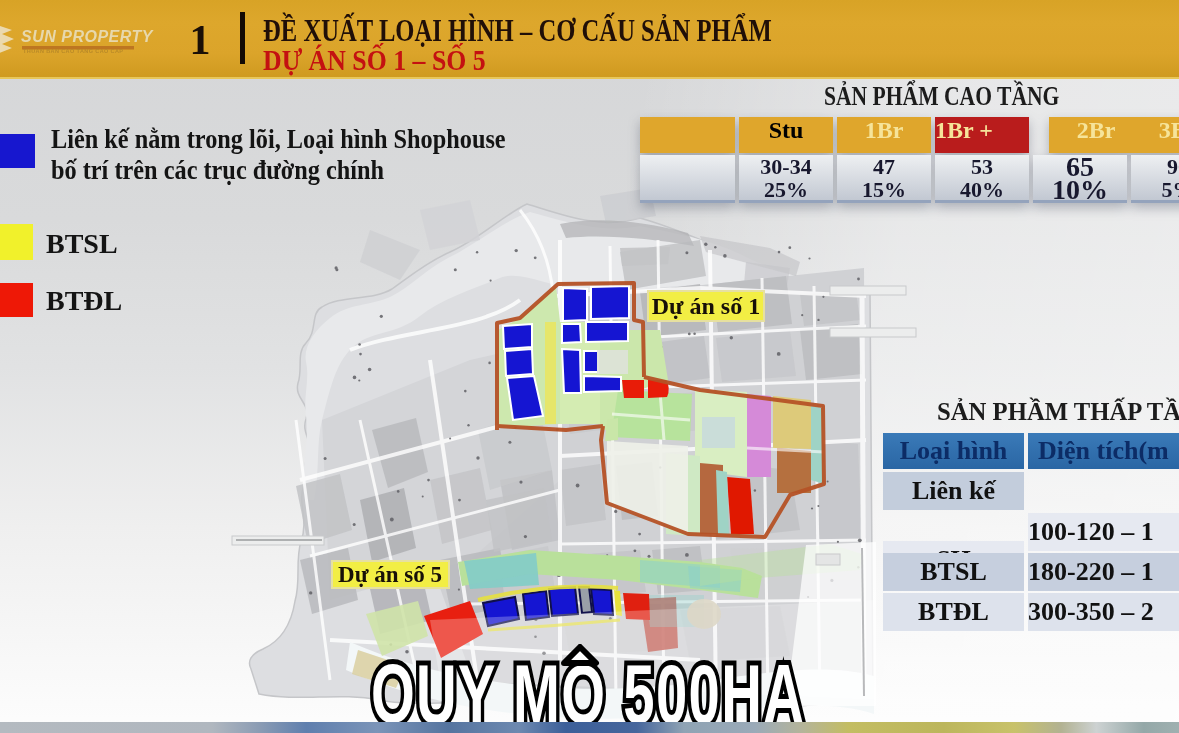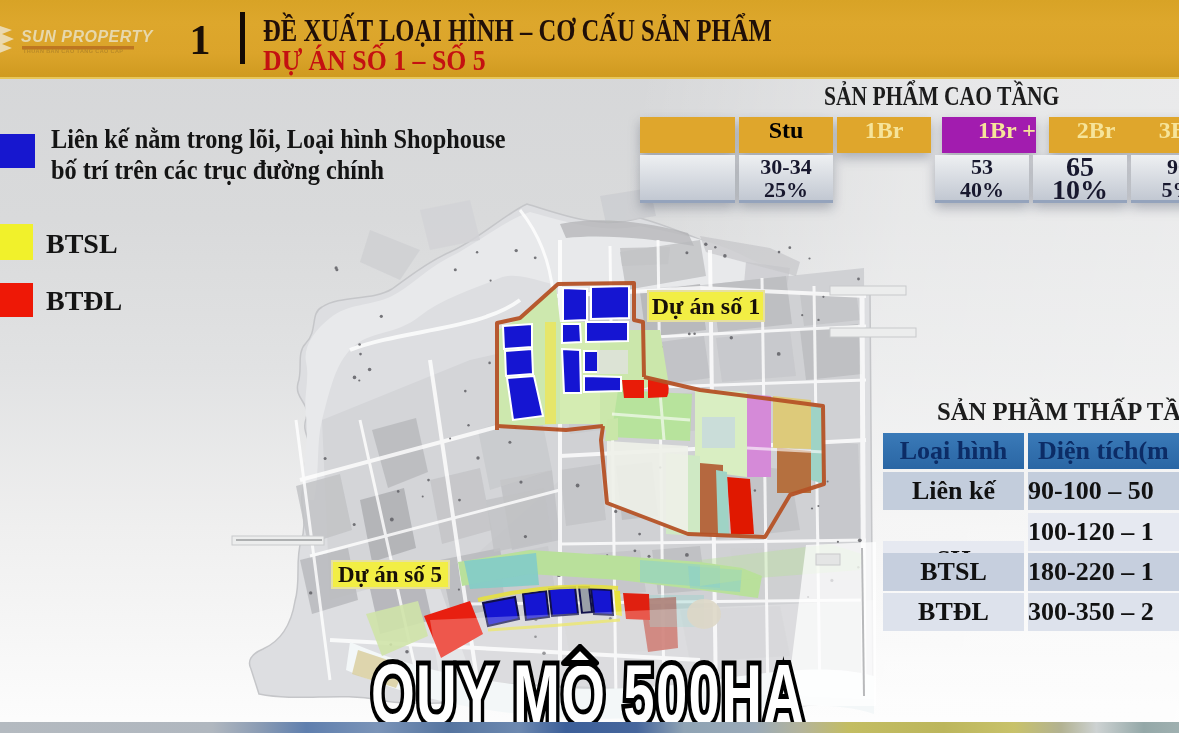--- a/index.html
+++ b/index.html
@@ -347,37 +347,37 @@
     <text x="390" y="582" text-anchor="middle" font-size="23" font-weight="bold" fill="#171008" font-family="Liberation Serif,serif">Dự án số 5</text>
   </g>
 </svg>
 
 <div class="abs" style="left:824px;top:81px;width:260px;height:28px;color:#1c1c1c;font-size:27px;font-weight:bold;white-space:nowrap;transform:scaleX(0.80);transform-origin:left top;">SẢN PHẨM CAO TẦNG</div>
 
 <div class="abs" style="left:640px;top:117px;width:539px;height:85px;filter:drop-shadow(0 5px 6px rgba(60,70,90,0.35));">
   <div class="abs" style="left:0;top:0;width:95px;height:36px;background:#dfa62c;"></div>
   <div class="abs" style="left:99px;top:0;width:94px;height:36px;background:#dfa62c;color:#000000;font-size:24px;font-weight:bold;text-align:center;">Stu</div>
   <div class="abs" style="left:197px;top:0;width:94px;height:36px;background:#dfa62c;color:#f6e49a;font-size:24px;font-weight:bold;text-align:center;">1Br</div>
-  <div class="abs" style="left:302px;top:0;width:94px;height:36px;background:#a21caf;color:#f6e49a;font-size:24px;font-weight:bold;text-align:right;">1Br +</div>
+  <div class="abs" style="left:295px;top:0;width:94px;height:36px;background:#b91c1c;color:#f6e49a;font-size:24px;font-weight:bold;text-align:left;">1Br +</div>
   <div class="abs" style="left:393px;top:0;width:94px;height:36px;background:#dfa62c;color:#f6e49a;font-size:24px;font-weight:bold;text-align:center;margin-left:16px;">2Br</div>
   <div class="abs" style="left:491px;top:0;width:94px;height:36px;background:#dfa62c;color:#f6e49a;font-size:24px;font-weight:bold;text-align:center;">3Br</div>
   <div class="abs" style="left:0;top:38px;width:95px;height:45px;background:linear-gradient(180deg,#eef0f2,#c2c8d2);border-bottom:3px solid #94a3bc;"></div>
   <div class="abs" style="left:99px;top:38px;width:94px;height:45px;background:linear-gradient(180deg,#eef0f2,#c2c8d2);border-bottom:3px solid #94a3bc;color:#18182e;font-size:22px;font-weight:bold;text-align:center;line-height:23px;">30-34<br>25%</div>
+  <div class="abs" style="left:197px;top:38px;width:94px;height:45px;background:linear-gradient(180deg,#eef0f2,#c2c8d2);border-bottom:3px solid #94a3bc;color:#18182e;font-size:22px;font-weight:bold;text-align:center;line-height:23px;">47<br>15%</div>
   <div class="abs" style="left:295px;top:38px;width:94px;height:45px;background:linear-gradient(180deg,#eef0f2,#c2c8d2);border-bottom:3px solid #94a3bc;color:#18182e;font-size:22px;font-weight:bold;text-align:center;line-height:23px;">53<br>40%</div>
   <div class="abs" style="left:393px;top:38px;width:94px;height:45px;background:linear-gradient(180deg,#eef0f2,#c2c8d2);border-bottom:3px solid #94a3bc;color:#18182e;font-size:28px;font-weight:bold;text-align:center;line-height:23px;">65<br>10%</div>
   <div class="abs" style="left:491px;top:38px;width:94px;height:45px;background:linear-gradient(180deg,#eef0f2,#c2c8d2);border-bottom:3px solid #94a3bc;color:#18182e;font-size:22px;font-weight:bold;text-align:center;line-height:23px;">90<br>5%</div>
 </div>
 
 <div class="abs" style="left:937px;top:397px;width:260px;height:28px;color:#1c1c1c;font-size:26px;font-weight:bold;white-space:nowrap;transform:scaleX(0.95);transform-origin:left top;">SẢN PHẦM THẤP TẦNG</div>
 
 <div class="abs" style="left:883px;top:433px;width:296px;height:198px;padding-left:40px;">
   <div class="abs" style="left:0;top:0;width:141px;height:36px;background:linear-gradient(180deg,#3a7ab8,#2a66a4);color:#0c2c66;font-size:26px;font-weight:bold;text-align:center;line-height:36px;">Loại hình</div>
   <div class="abs" style="left:145px;top:0;width:151px;height:36px;background:linear-gradient(180deg,#3a7ab8,#2a66a4);color:#0c2c66;font-size:26px;font-weight:bold;text-align:left;padding-left:10px;line-height:36px;">Diện tích(m</div>
   <div class="abs" style="left:0;top:39px;width:141px;height:38px;background:#c3cddc;color:#111;font-size:26px;font-weight:bold;text-align:center;line-height:38px;">Liên kế</div>
-  <div class="abs" style="left:145px;top:39px;width:151px;height:38px;background:#c3cddc;color:#111;font-size:26px;font-weight:bold;line-height:38px;">90-100 – 50</div>
   <div class="abs" style="left:0;top:80px;width:141px;height:38px;background:#e6e9f1;color:#111;font-size:26px;font-weight:bold;text-align:center;line-height:38px;margin-top:28px;">SH</div>
   <div class="abs" style="left:145px;top:80px;width:151px;height:38px;background:#e6e9f1;color:#111;font-size:26px;font-weight:bold;line-height:38px;">100-120 – 1</div>
   <div class="abs" style="left:0;top:120px;width:141px;height:38px;background:#c6cfde;color:#111;font-size:26px;font-weight:bold;text-align:center;line-height:38px;">BTSL</div>
   <div class="abs" style="left:145px;top:120px;width:151px;height:38px;background:#c6cfde;color:#111;font-size:26px;font-weight:bold;line-height:38px;">180-220 – 1</div>
   <div class="abs" style="left:0;top:160px;width:141px;height:38px;background:#dde2ec;color:#111;font-size:26px;font-weight:bold;text-align:center;line-height:38px;">BTĐL</div>
   <div class="abs" style="left:145px;top:160px;width:151px;height:38px;background:#dde2ec;color:#111;font-size:26px;font-weight:bold;line-height:38px;">300-350 – 2</div>
 </div>
 
 <div class="abs" style="left:371px;top:652px;width:700px;height:100px;color:#fff;font-family:'Liberation Sans',sans-serif;font-size:84px;font-weight:bold;letter-spacing:2px;line-height:84px;-webkit-text-stroke:10px #000;paint-order:stroke;white-space:nowrap;transform:scale(0.67,1.0);transform-origin:left top;">QUY MO 500HA</div>
 

